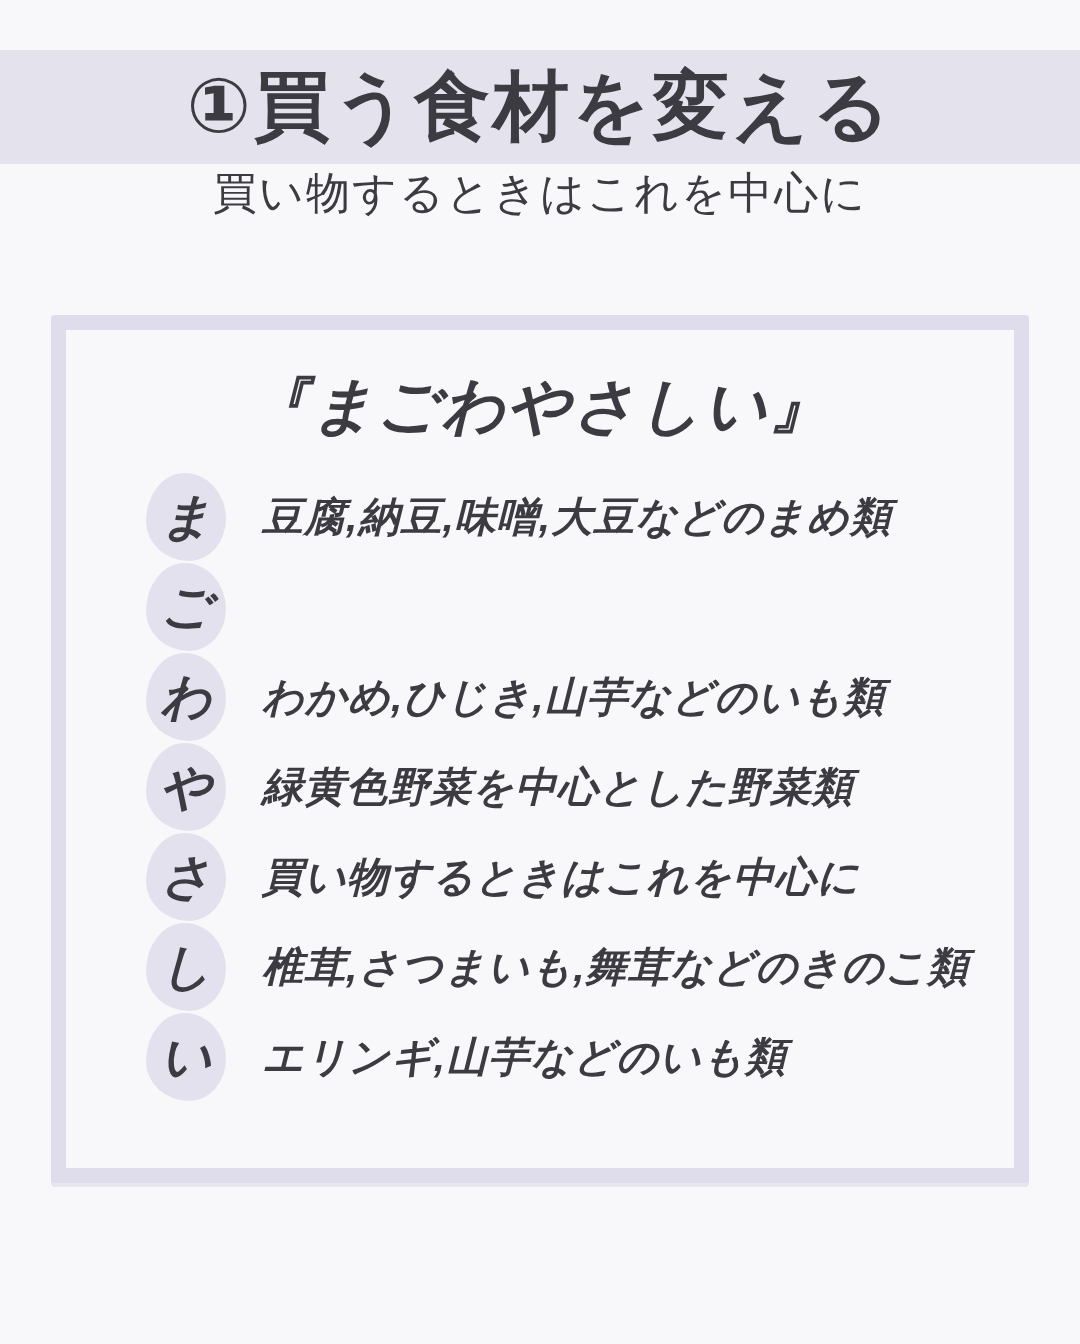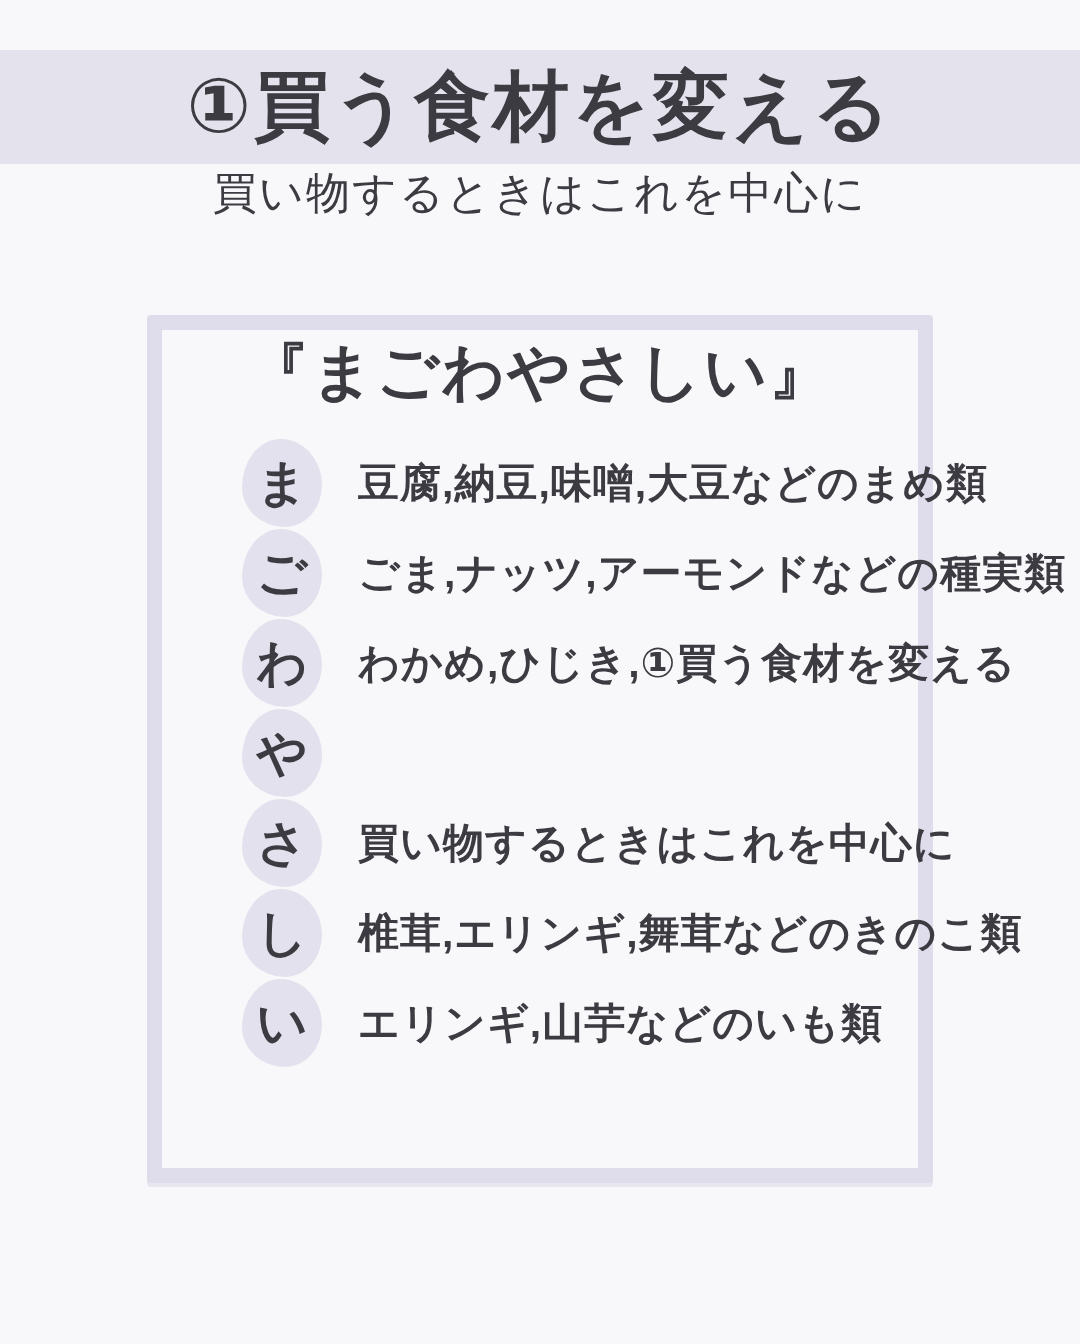--- a/index.html
+++ b/index.html
@@ -43,26 +43,28 @@
   }
   .subtitle {
     text-align: center;
     font-size: 44px;
     font-weight: 400;
     letter-spacing: 2px;
     color: var(--text);
   }
   .card {
     margin: 92px auto 0 auto;
-    width: 786px;
+    width: 978px;
     height: 868px;
     background: var(--card-bg);
     border: 15px solid var(--card-border);
     border-radius: 4px;
     box-shadow: 0 4px 0 rgba(210, 207, 224, 0.45);
+    padding-top: 34px;
+    font-style: italic;
   }
   .card-title {
     text-align: center;
     font-size: 62px;
     font-weight: 800;
     letter-spacing: 2px;
     color: var(--text);
     margin-bottom: 24px;
   }
   .items-list {
@@ -119,48 +121,48 @@
     <span class="kana-badge">
       <span class="kana-badge-label">ま</span>
     </span>
     <span class="item-description">豆腐,納豆,味噌,大豆などのまめ類</span>
   </div>
 
   <div class="list-item">
     <span class="kana-badge">
       <span class="kana-badge-label">ご</span>
     </span>
-    <span class="item-description">ごま,ナッツ,アーモンドなどの種実類</span>
   </div>
 
   <div class="list-item">
     <span class="kana-badge">
       <span class="kana-badge-label">わ</span>
     </span>
-    <span class="item-description">わかめ,ひじき,①買う食材を変える</span>
+    <span class="item-description">わかめ,ひじき,山芋などのいも類</span>
   </div>
 
   <div class="list-item">
     <span class="kana-badge">
       <span class="kana-badge-label">や</span>
     </span>
+    <span class="item-description">緑黄色野菜を中心とした野菜類</span>
   </div>
 
   <div class="list-item">
     <span class="kana-badge">
       <span class="kana-badge-label">さ</span>
     </span>
     <span class="item-description">買い物するときはこれを中心に</span>
   </div>
 
   <div class="list-item">
     <span class="kana-badge">
       <span class="kana-badge-label">し</span>
     </span>
-    <span class="item-description">椎茸,エリンギ,舞茸などのきのこ類</span>
+    <span class="item-description">椎茸,さつまいも,舞茸などのきのこ類</span>
   </div>
 
   <div class="list-item">
     <span class="kana-badge">
       <span class="kana-badge-label">い</span>
     </span>
     <span class="item-description">エリンギ,山芋などのいも類</span>
   </div>
 </div>
   </div>

